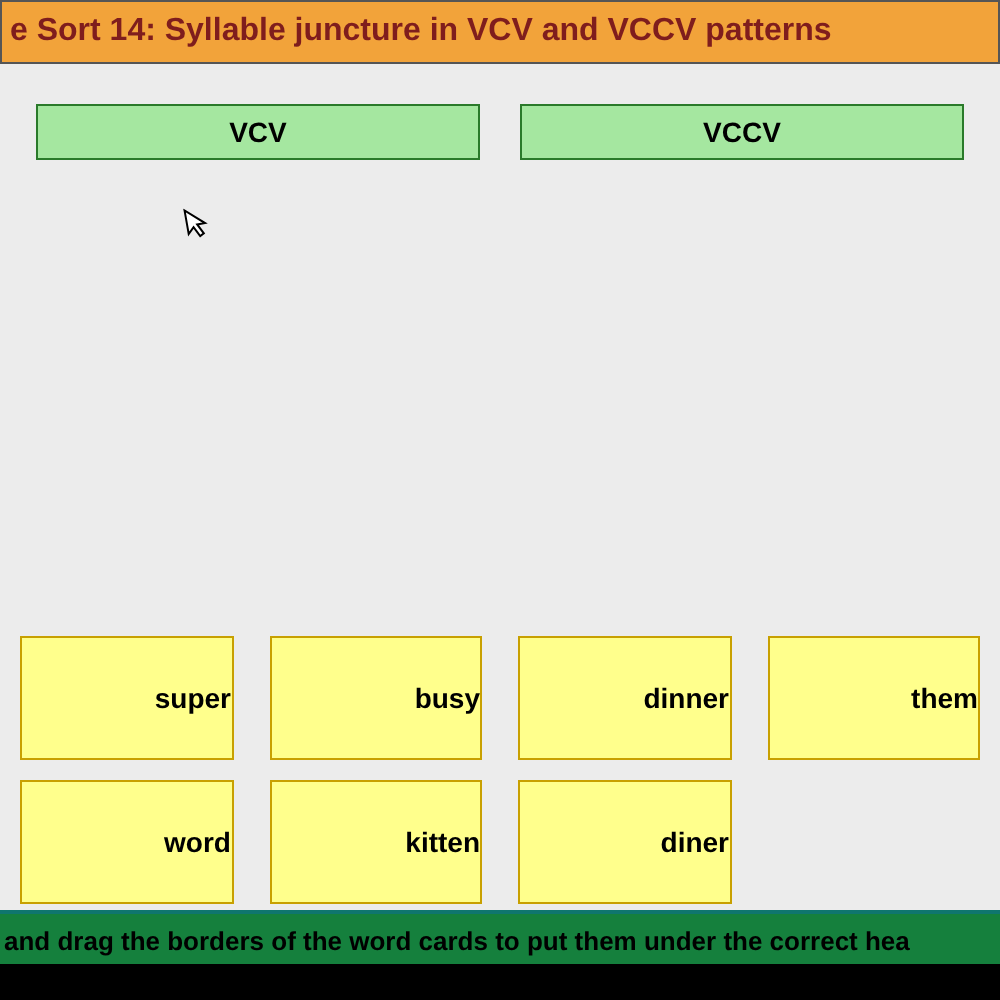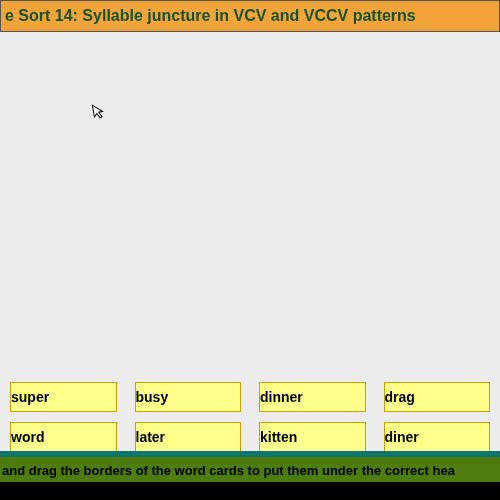--- a/index.html
+++ b/index.html
@@ -10,21 +10,21 @@
     font-family: Arial, Helvetica, sans-serif;
     overflow: hidden;
     position: relative;
   }
   .title-bar {
     background: #f2a33a;
     border: 1px solid #555;
     padding: 6px 4px;
     font-size: 16px;
     font-weight: bold;
-    color: #14532d;
+    color: #7f1d1d;
     white-space: nowrap;
     overflow: hidden;
   }
   .categories {
     display: flex;
     justify-content: space-around;
     gap: 20px;
     padding: 20px 18px 0 18px;
   }
   .category {
@@ -52,33 +52,33 @@
     left: 0;
     right: 0;
     display: grid;
     grid-template-columns: repeat(4, 1fr);
     gap: 10px 18px;
     padding: 0 10px;
   }
   .word-card {
     background: #ffff8c;
     border: 1px solid #c8a000;
-    text-align: left;
+    text-align: right;
     font-weight: bold;
     font-size: 14px;
-    padding: 6px 0;
+    padding: 22px 0;
     cursor: move;
   }
   .instruction-bar {
     position: absolute;
     bottom: 18px;
     left: 0;
     right: 0;
-    border-top: 6px solid #0f766e;
-    background: #4d7c0f;
+    border-top: 2px solid #0f766e;
+    background: #15803d;
     font-size: 13px;
     font-weight: bold;
     padding: 6px 2px 4px 2px;
     white-space: nowrap;
     overflow: hidden;
   }
   .bottom-strip {
     position: absolute;
     bottom: 0;
     left: 0;
@@ -88,35 +88,40 @@
   }
 </style>
 </head>
 <body>
 
 <div class="title-bar">
   <span>e Sort 14: Syllable juncture in VCV and VCCV patterns</span>
 </div>
 
 <div class="categories">
+  <div class="category">
+    <span>VCV</span>
+  </div>
+  <div class="category">
+    <span>VCCV</span>
+  </div>
 </div>
 
 <div class="cursor">
   <svg width="14" height="18" viewBox="0 0 14 18">
     <path d="M1 1 L1 13 L4 10 L6.5 15 L8.5 14 L6 9 L10 9 Z" fill="#fff" stroke="#000" stroke-width="1"></path>
   </svg>
 </div>
 
 <div class="word-grid">
   <div class="word-card"><span>super</span></div>
   <div class="word-card"><span>busy</span></div>
   <div class="word-card"><span>dinner</span></div>
-  <div class="word-card"><span>drag</span></div>
+  <div class="word-card"><span>them</span></div>
   <div class="word-card"><span>word</span></div>
-  <div class="word-card"><span>later</span></div>
   <div class="word-card"><span>kitten</span></div>
   <div class="word-card"><span>diner</span></div>
 </div>
 
 <div class="instruction-bar">
   <span>and drag the borders of the word cards to put them under the correct hea</span>
 </div>
 
 <div class="bottom-strip"></div>
 

